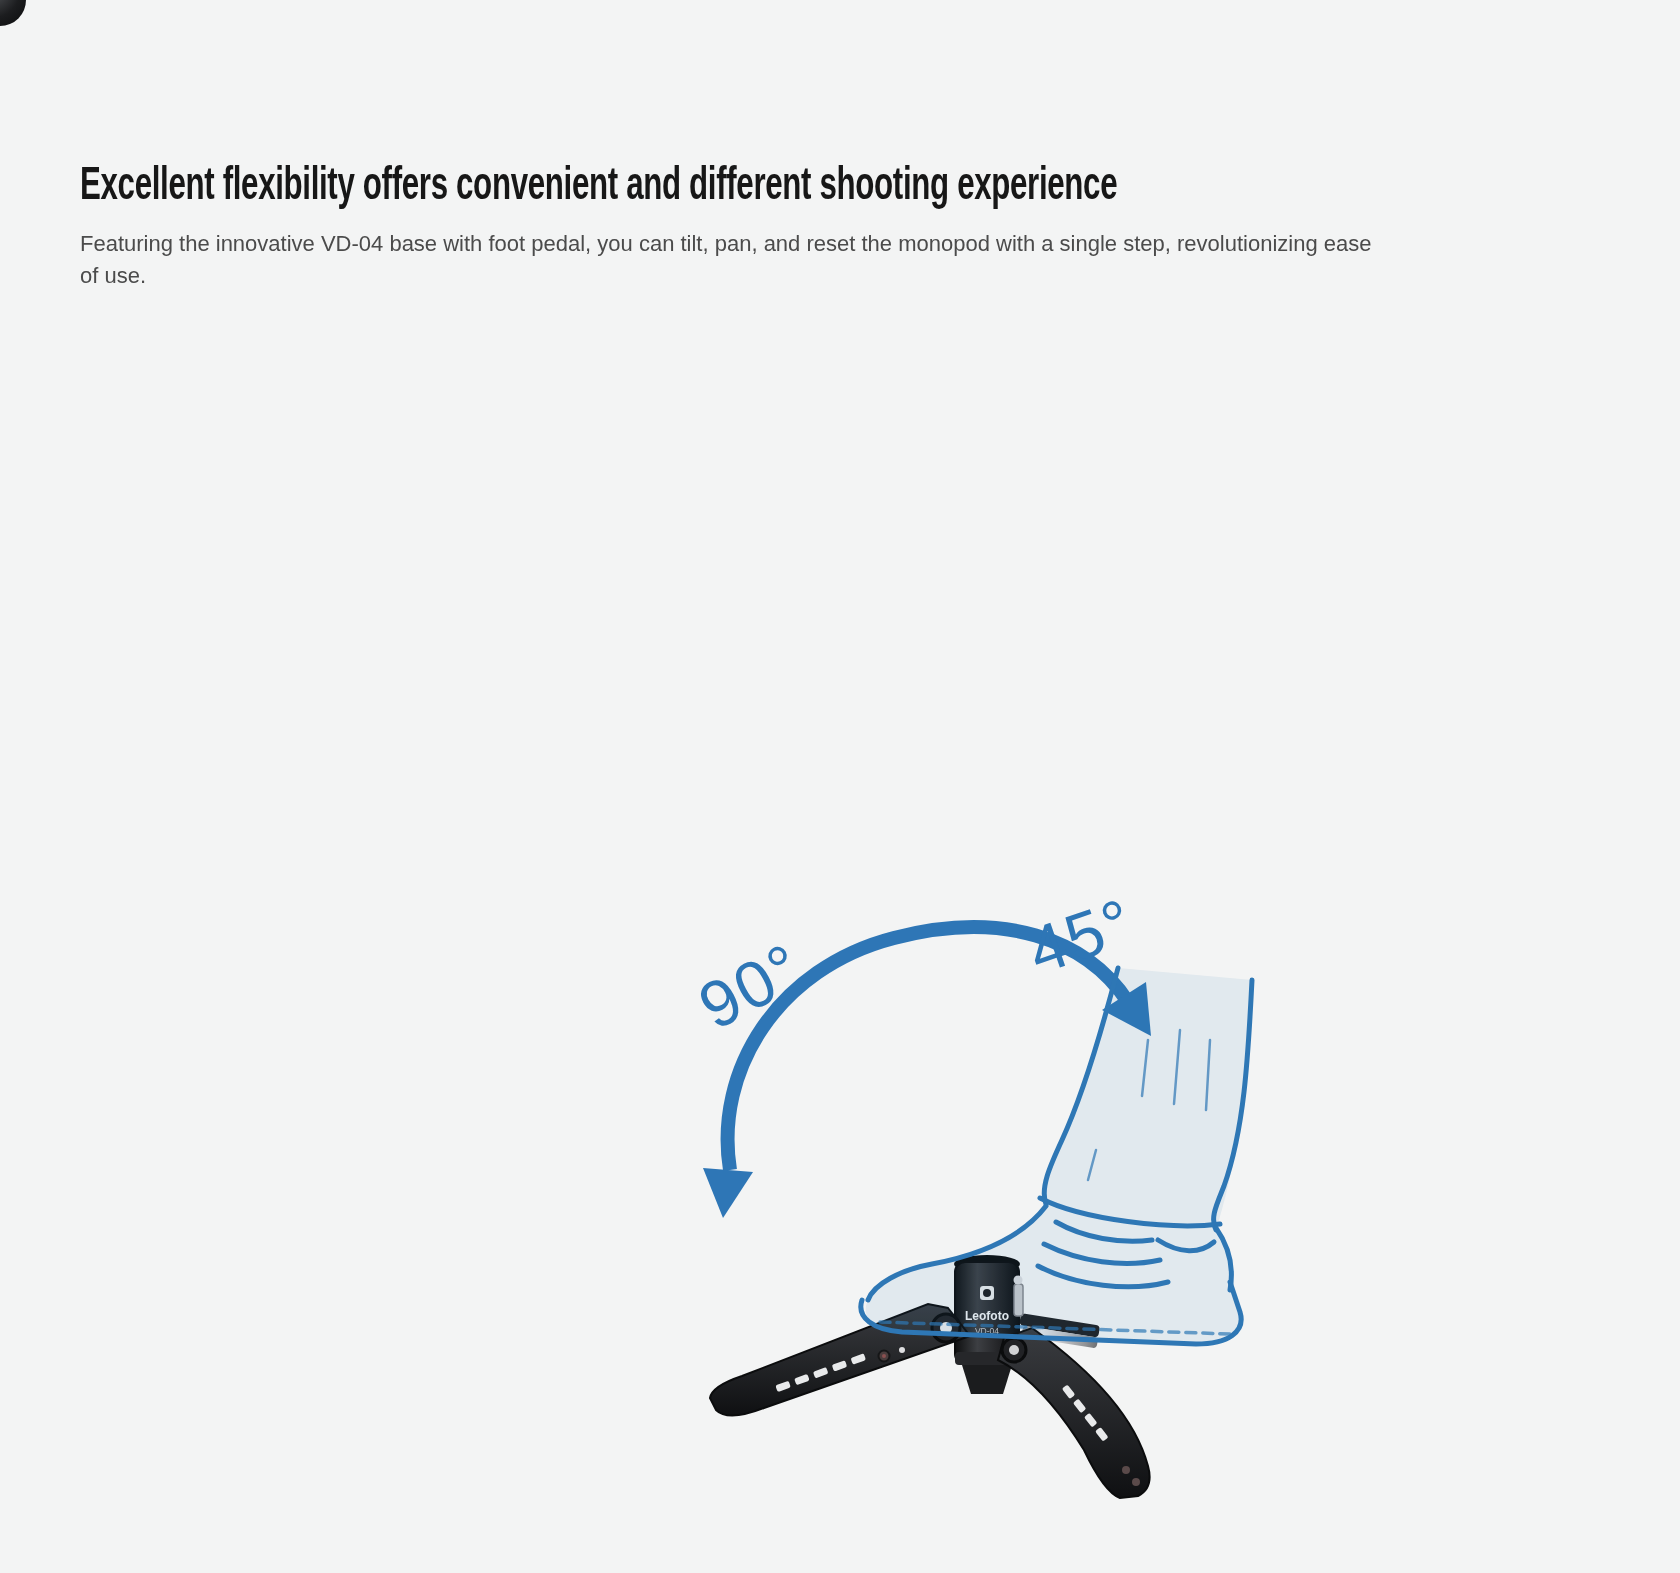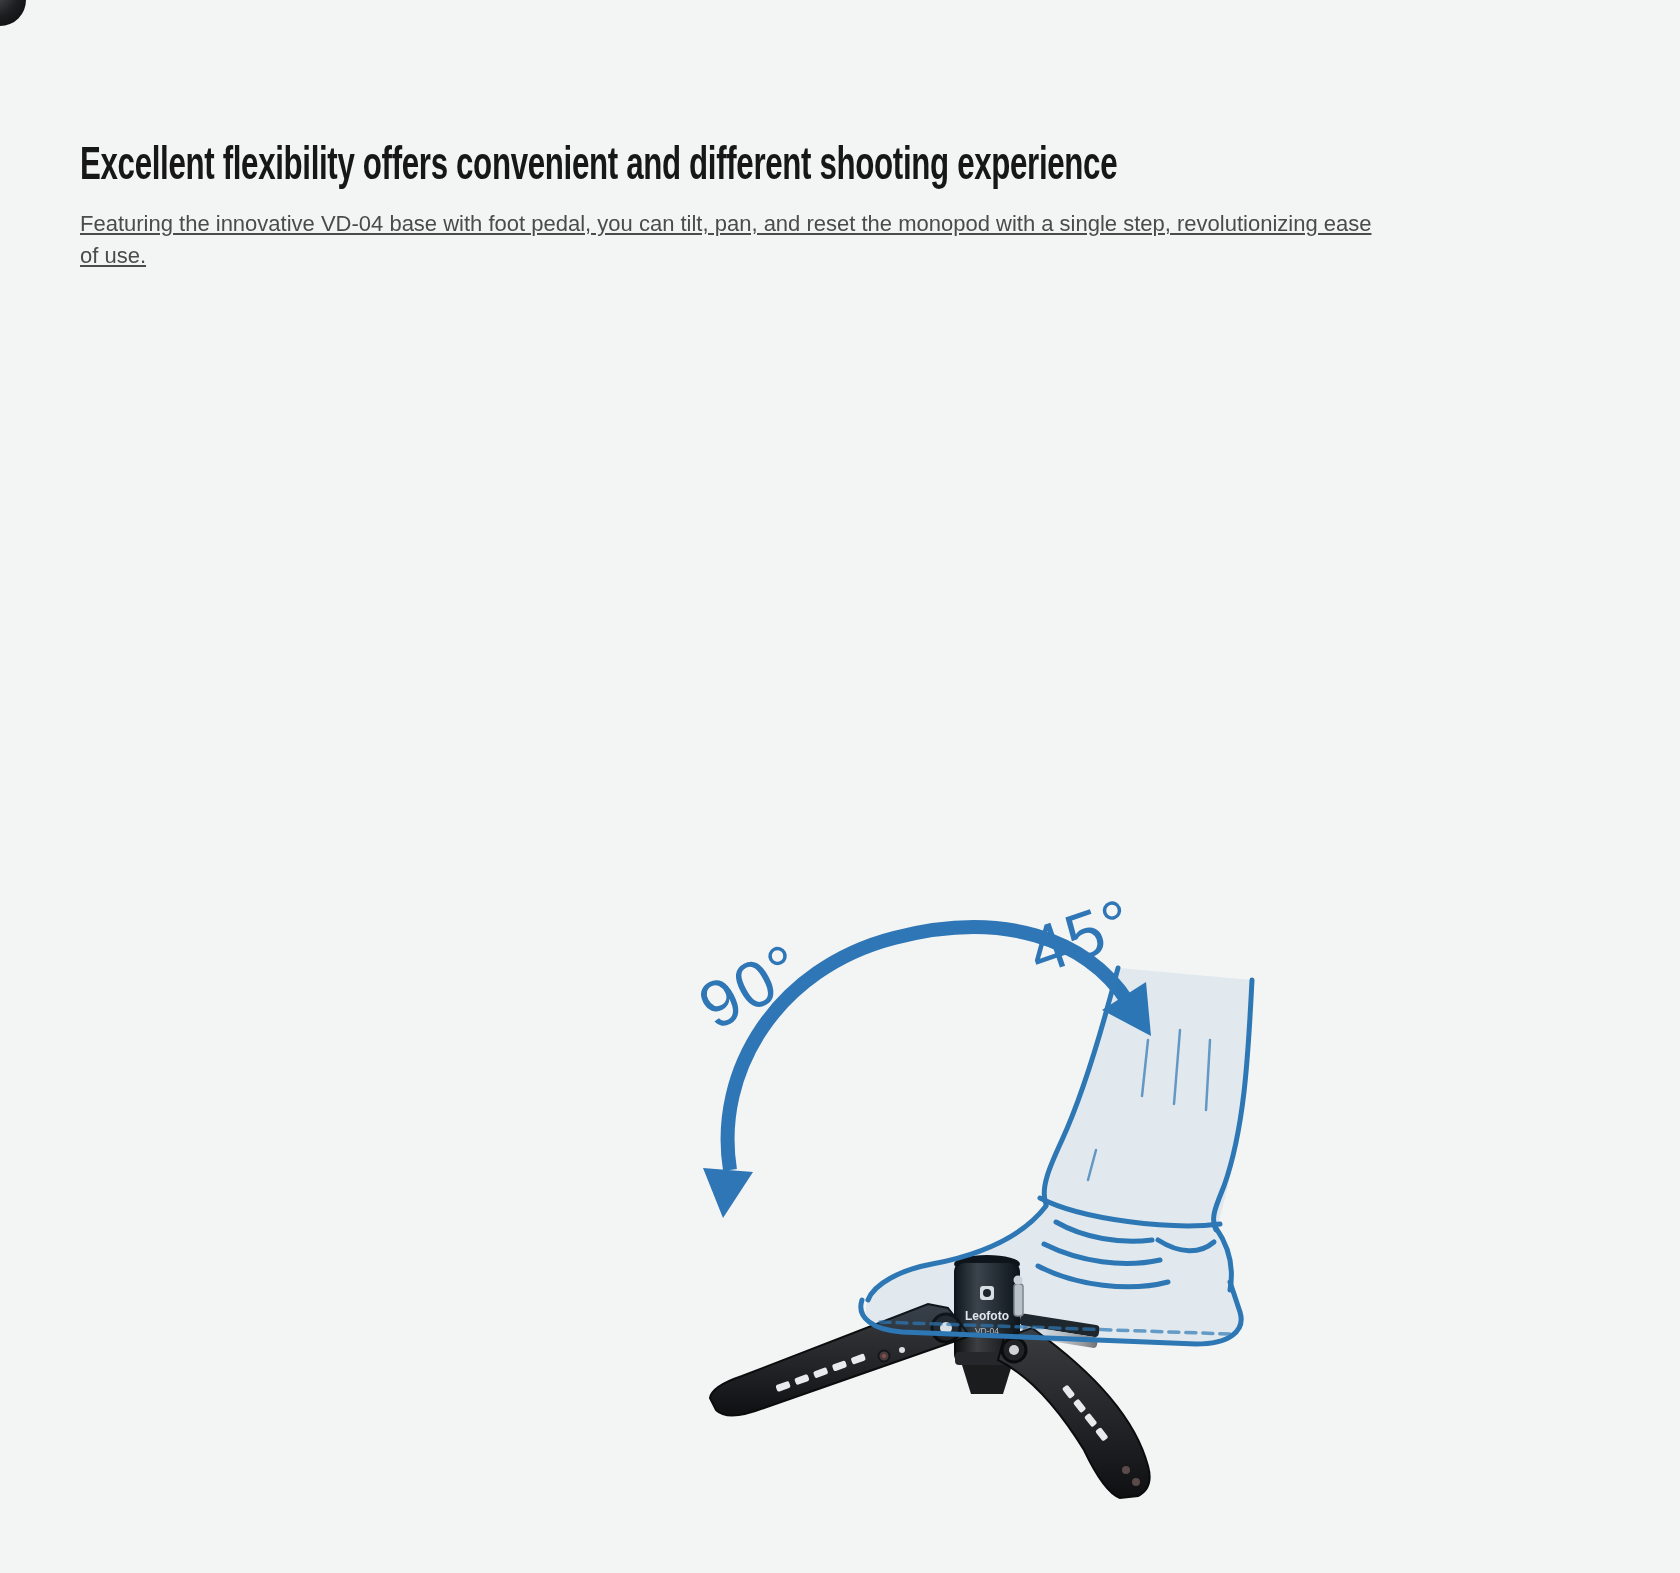--- a/index.html
+++ b/index.html
@@ -1,26 +1,26 @@
 <!DOCTYPE html>
 <html><head>
 <meta charset="utf-8">
 <style>
   html,body{margin:0;padding:0;}
   body{
     width:1680px;height:1573px;position:relative;overflow:hidden;
     background:#f3f4f4;font-family:"Liberation Sans",sans-serif;
   }
-  .header{position:absolute;left:80px;top:136px;z-index:5;width:1440px;}
+  .header{position:absolute;left:80px;top:156px;z-index:5;width:1440px;}
   .header h1{
     margin:0;font-size:46px;font-weight:bold;color:#171717;letter-spacing:-0.5px;
     transform:scaleX(0.68);transform-origin:left center;white-space:nowrap;
   }
   .header p{
-    margin:18px 0 0 0;font-size:22px;color:#4b4b4b;line-height:1.45;max-width:1308px;text-decoration:underline;
+    margin:18px 0 0 0;font-size:22px;color:#4b4b4b;line-height:1.45;max-width:1308px;
   }
   #collage{position:absolute;left:0;top:0;z-index:1;}
   .angle-label{
     position:absolute;z-index:3;color:#2e76b6;font-size:66px;
     font-family:"Liberation Sans",sans-serif;letter-spacing:2px;
   }
   .angle-90{left:698px;top:948px;transform:rotate(-28deg);}
   .angle-45{left:1028px;top:898px;transform:rotate(-19deg);}
 </style>
 </head>

